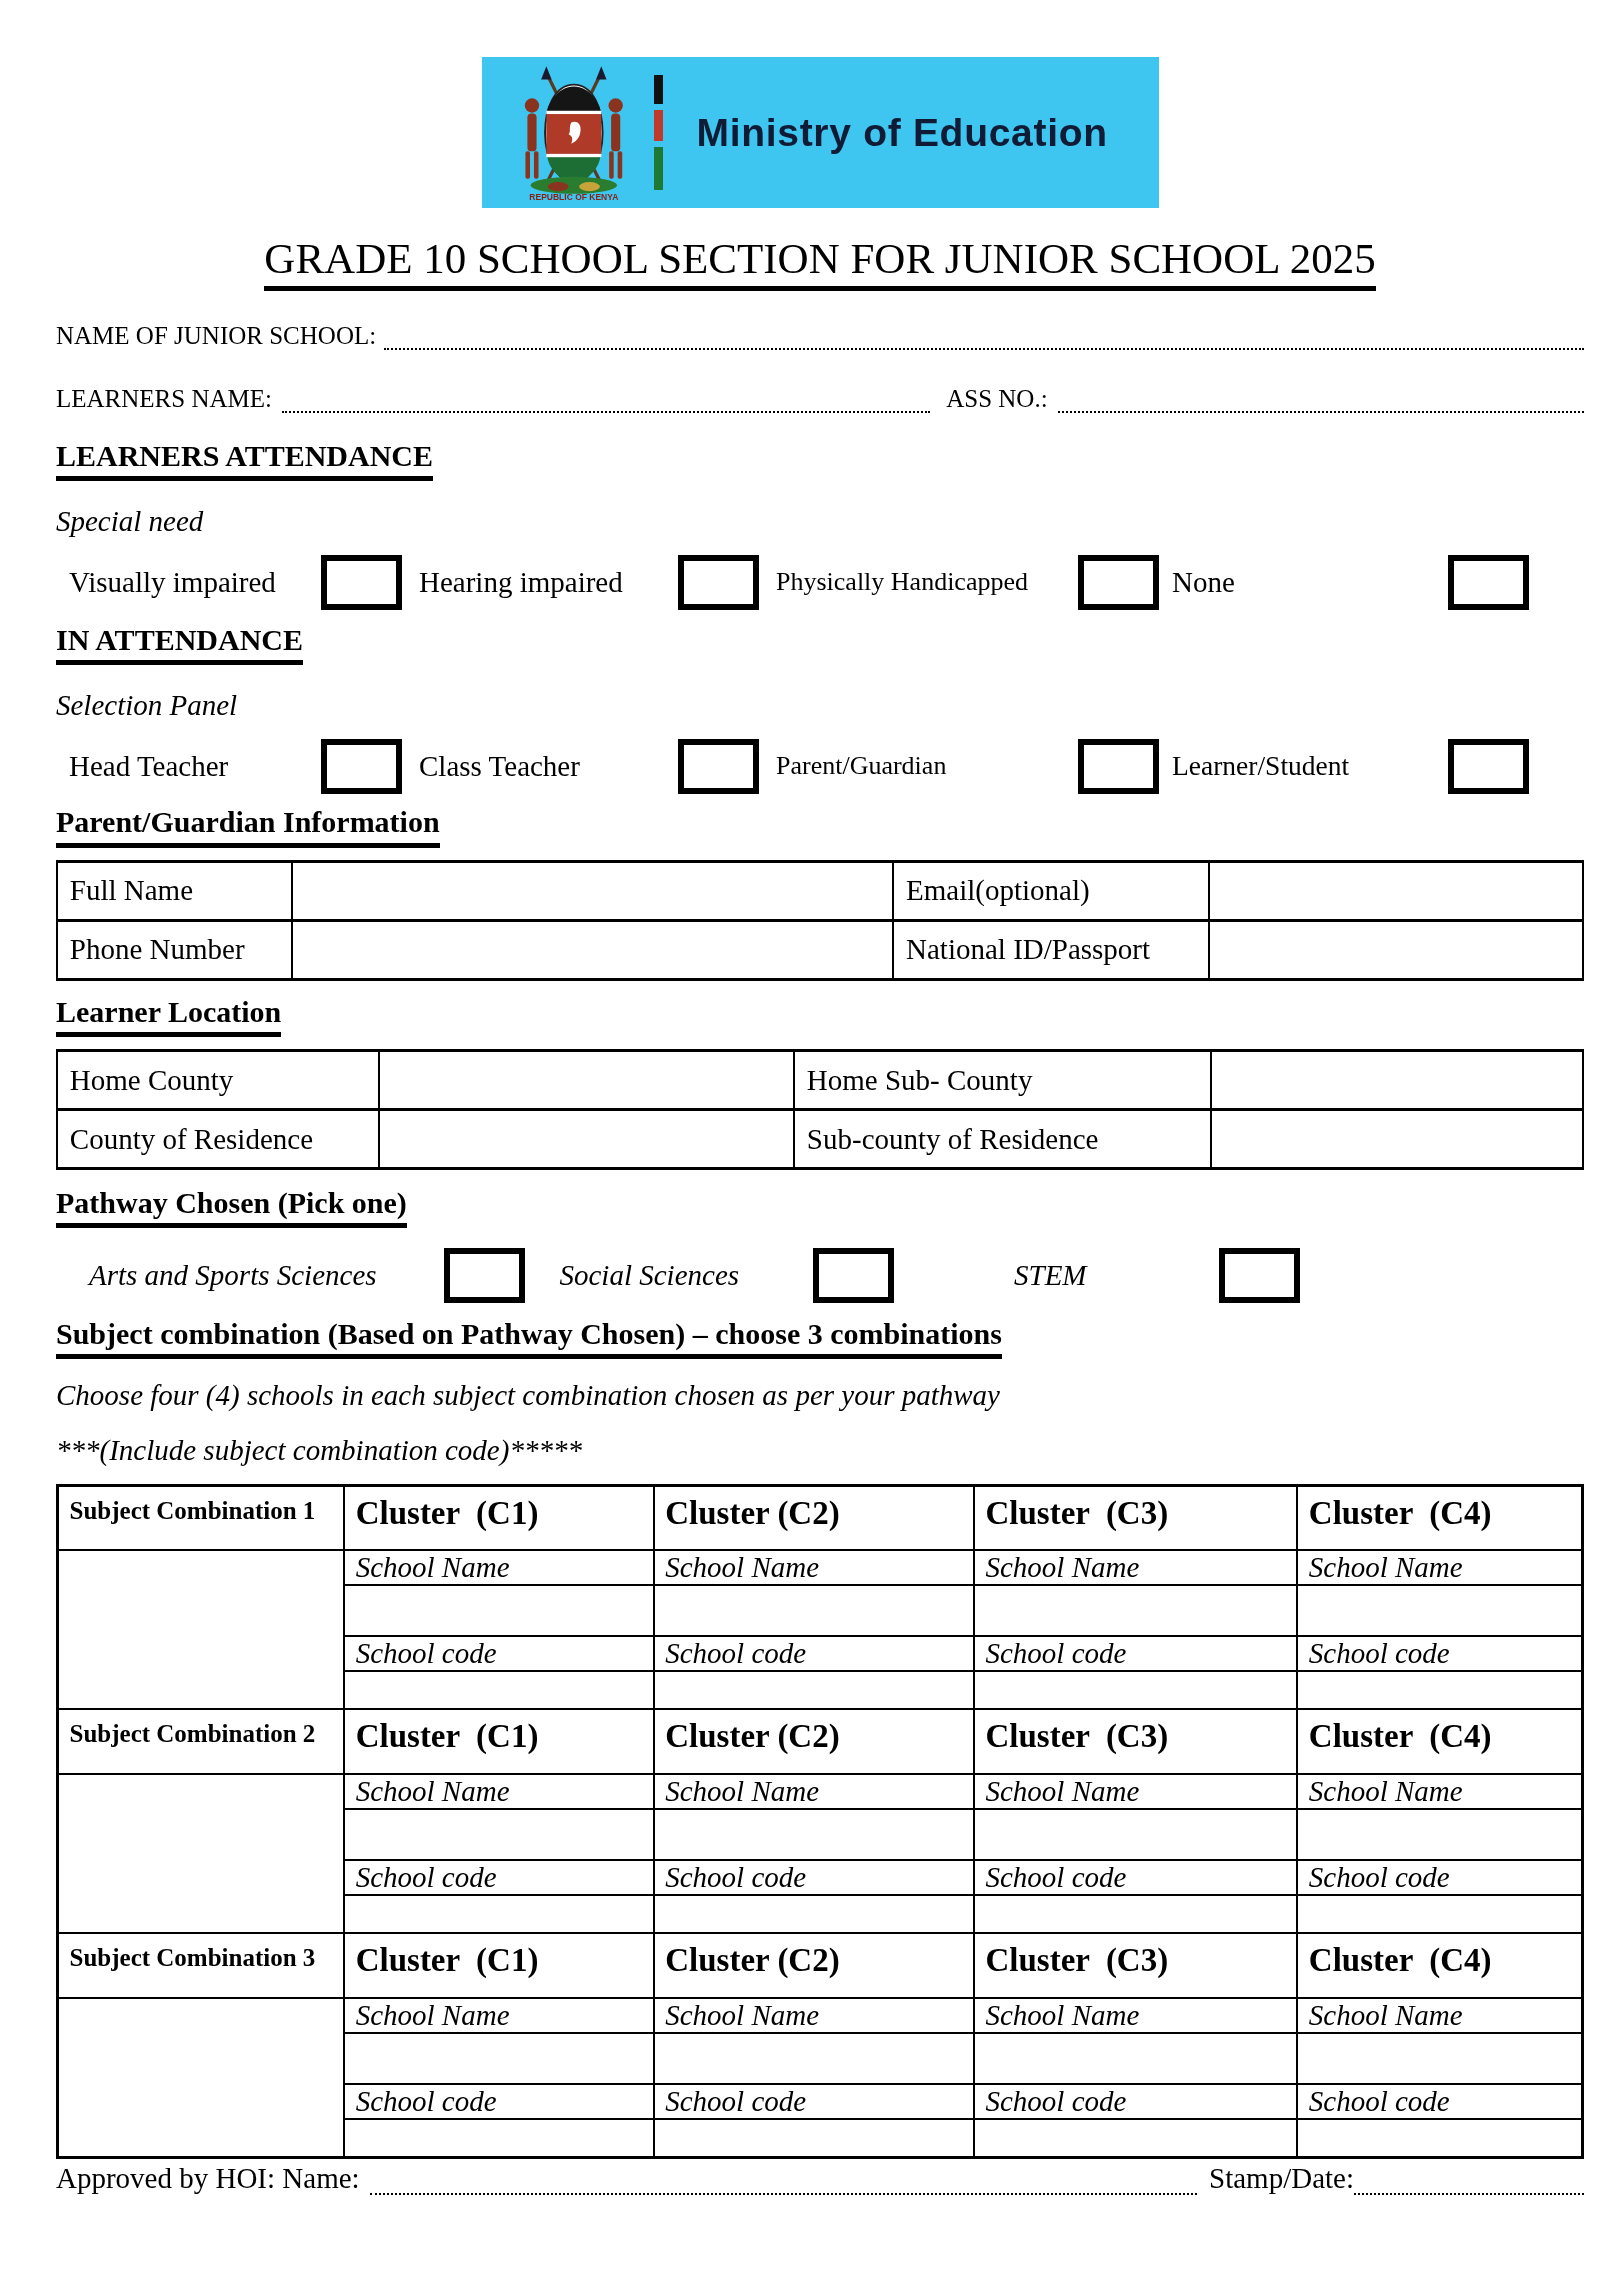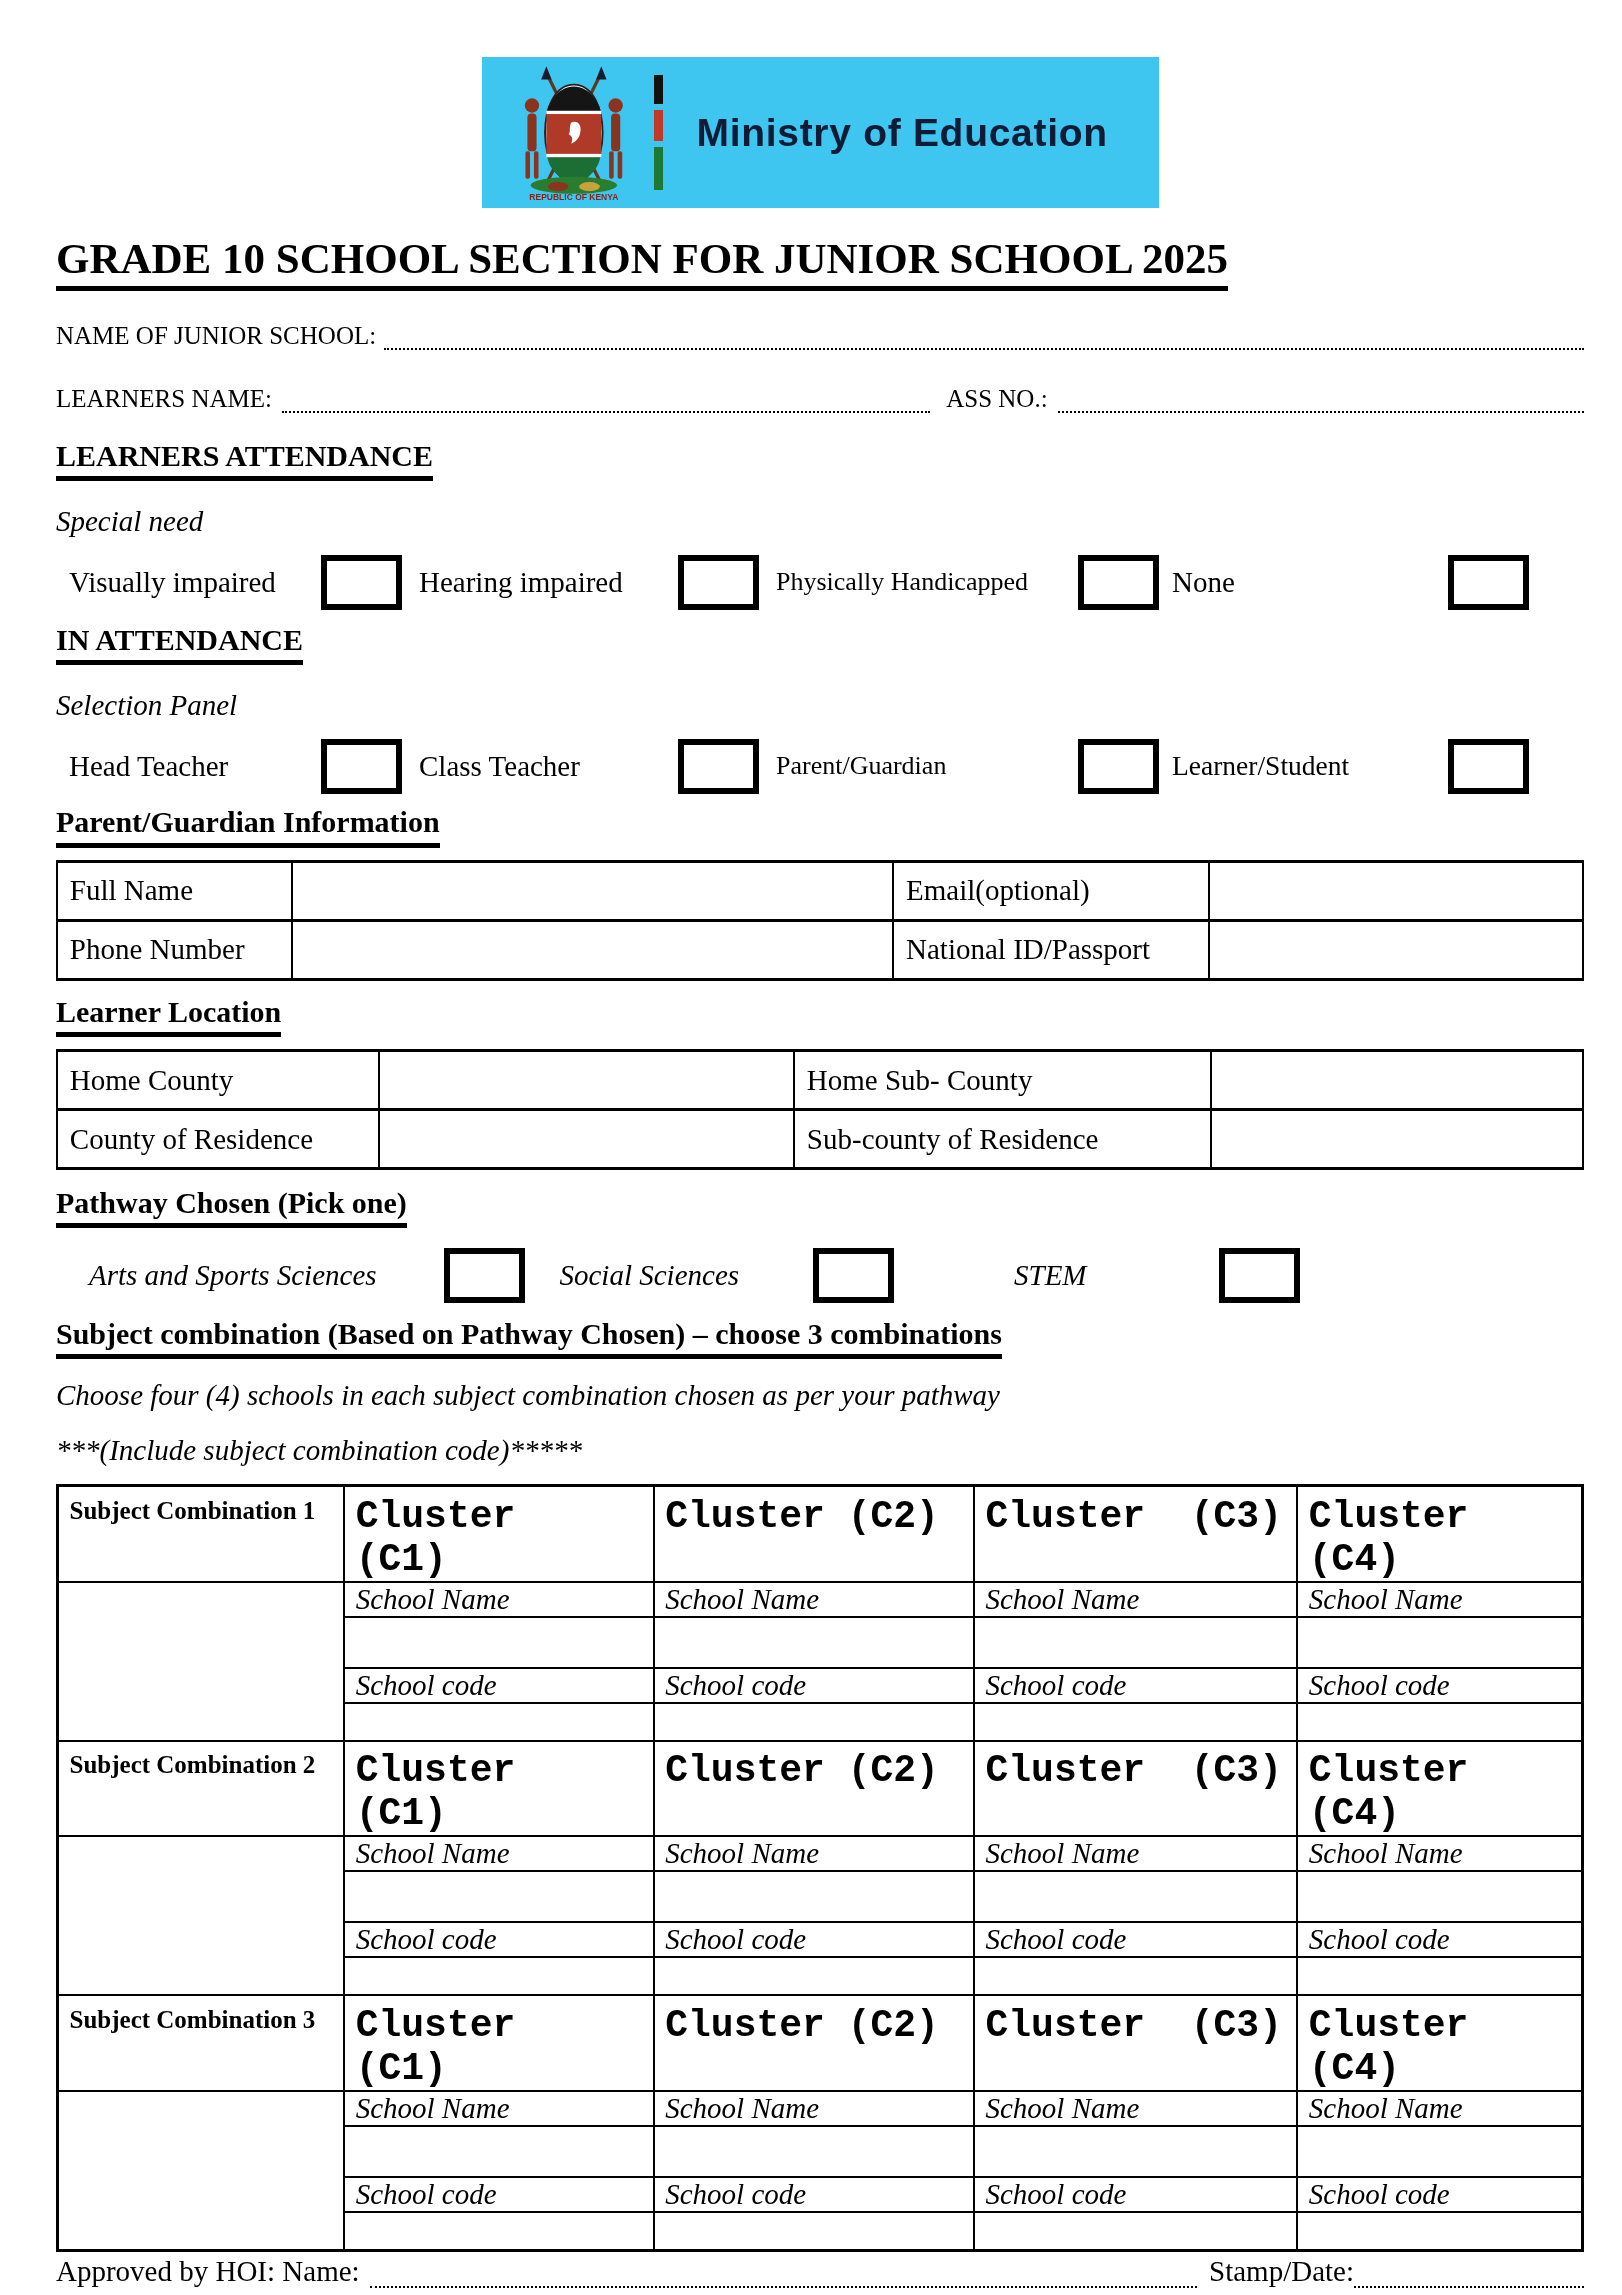--- a/index.html
+++ b/index.html
@@ -15,21 +15,21 @@
   .emblem { width:141px; height:136px; flex:0 0 auto; }
   .flagbar { width:8.5px; height:115px; margin-left:10.5px; display:flex;
              flex-direction:column; flex:0 0 auto; }
   .flagbar .fb-black { height:29px; background:#111; }
   .flagbar .fb-gap   { height:5.9px; }
   .flagbar .fb-red   { height:31px; background:#c0392b; }
   .flagbar .fb-green { height:43px; background:#1d7a34; }
   .ministry { font-family:"Liberation Sans", sans-serif; font-weight:bold;
               font-size:39px; color:#101C36; margin-left:34px; letter-spacing:0.7px; }
   
-  .title { text-align:left; margin-top:26px; font-size:43px; font-weight:bold; }
+  .title { text-align:center; margin-top:26px; font-size:43px; font-weight:normal; }
   .title span { border-bottom:5.9px solid #000; padding-bottom:3.9px; }
   
   .fill-row { display:flex; align-items:flex-end; font-size:25px; }
   .fill-row .lbl { white-space:nowrap; }
   .dotted { border-bottom:2.6px dotted #000; height:33px; }
   .grow { flex:1 1 auto; }
   .mt-r1 { margin-top:34px; }
   .mt-r2 { margin-top:30px; }
   
   .heading { margin-top:26px; }
@@ -63,21 +63,21 @@
   .note2 { margin-top:22px; }
   
   .combo-table { margin-top:17px; border:3.3px solid #000; }
   .combo-table td { border:2px solid #000; border-top-width:2.6px; border-bottom-width:2.6px;
                     padding:0 10.5px; vertical-align:middle; }
   .combo-table .c0{width:18.8%} .combo-table .c1{width:20.3%}
   .combo-table .c2{width:21%}  .combo-table .c3{width:21.2%} .combo-table .c4{width:18.7%}
   .r-hdr td { height:65px; vertical-align:top; padding-top:7.9px; }
   .hdr-label { font-family:Liberation Serif, serif; font-weight:bold; font-size:25px;
                line-height:1.25; }
-  .cl-hdr { font-weight:bold; font-size:38px; white-space:pre-wrap;font-family:Liberation Mono, monospace; }
+  .cl-hdr { font-weight:bold; font-size:33px; white-space:pre-wrap; }
   .r-name td { height:35px; }
   .r-blank td { height:51px; }
   .r-code td { height:35px; }
   .r-blank2 td { height:38px; }
   .it { font-style:italic; font-size:29px; }
   
   .footer { display:flex; align-items:flex-end; font-size:29px; margin-top:3px; }
   .footer .dotted { height:31px; }
   .stamp-lbl { margin-left:11.8px; white-space:nowrap; }
   .stamp-dots { width:230px; }

